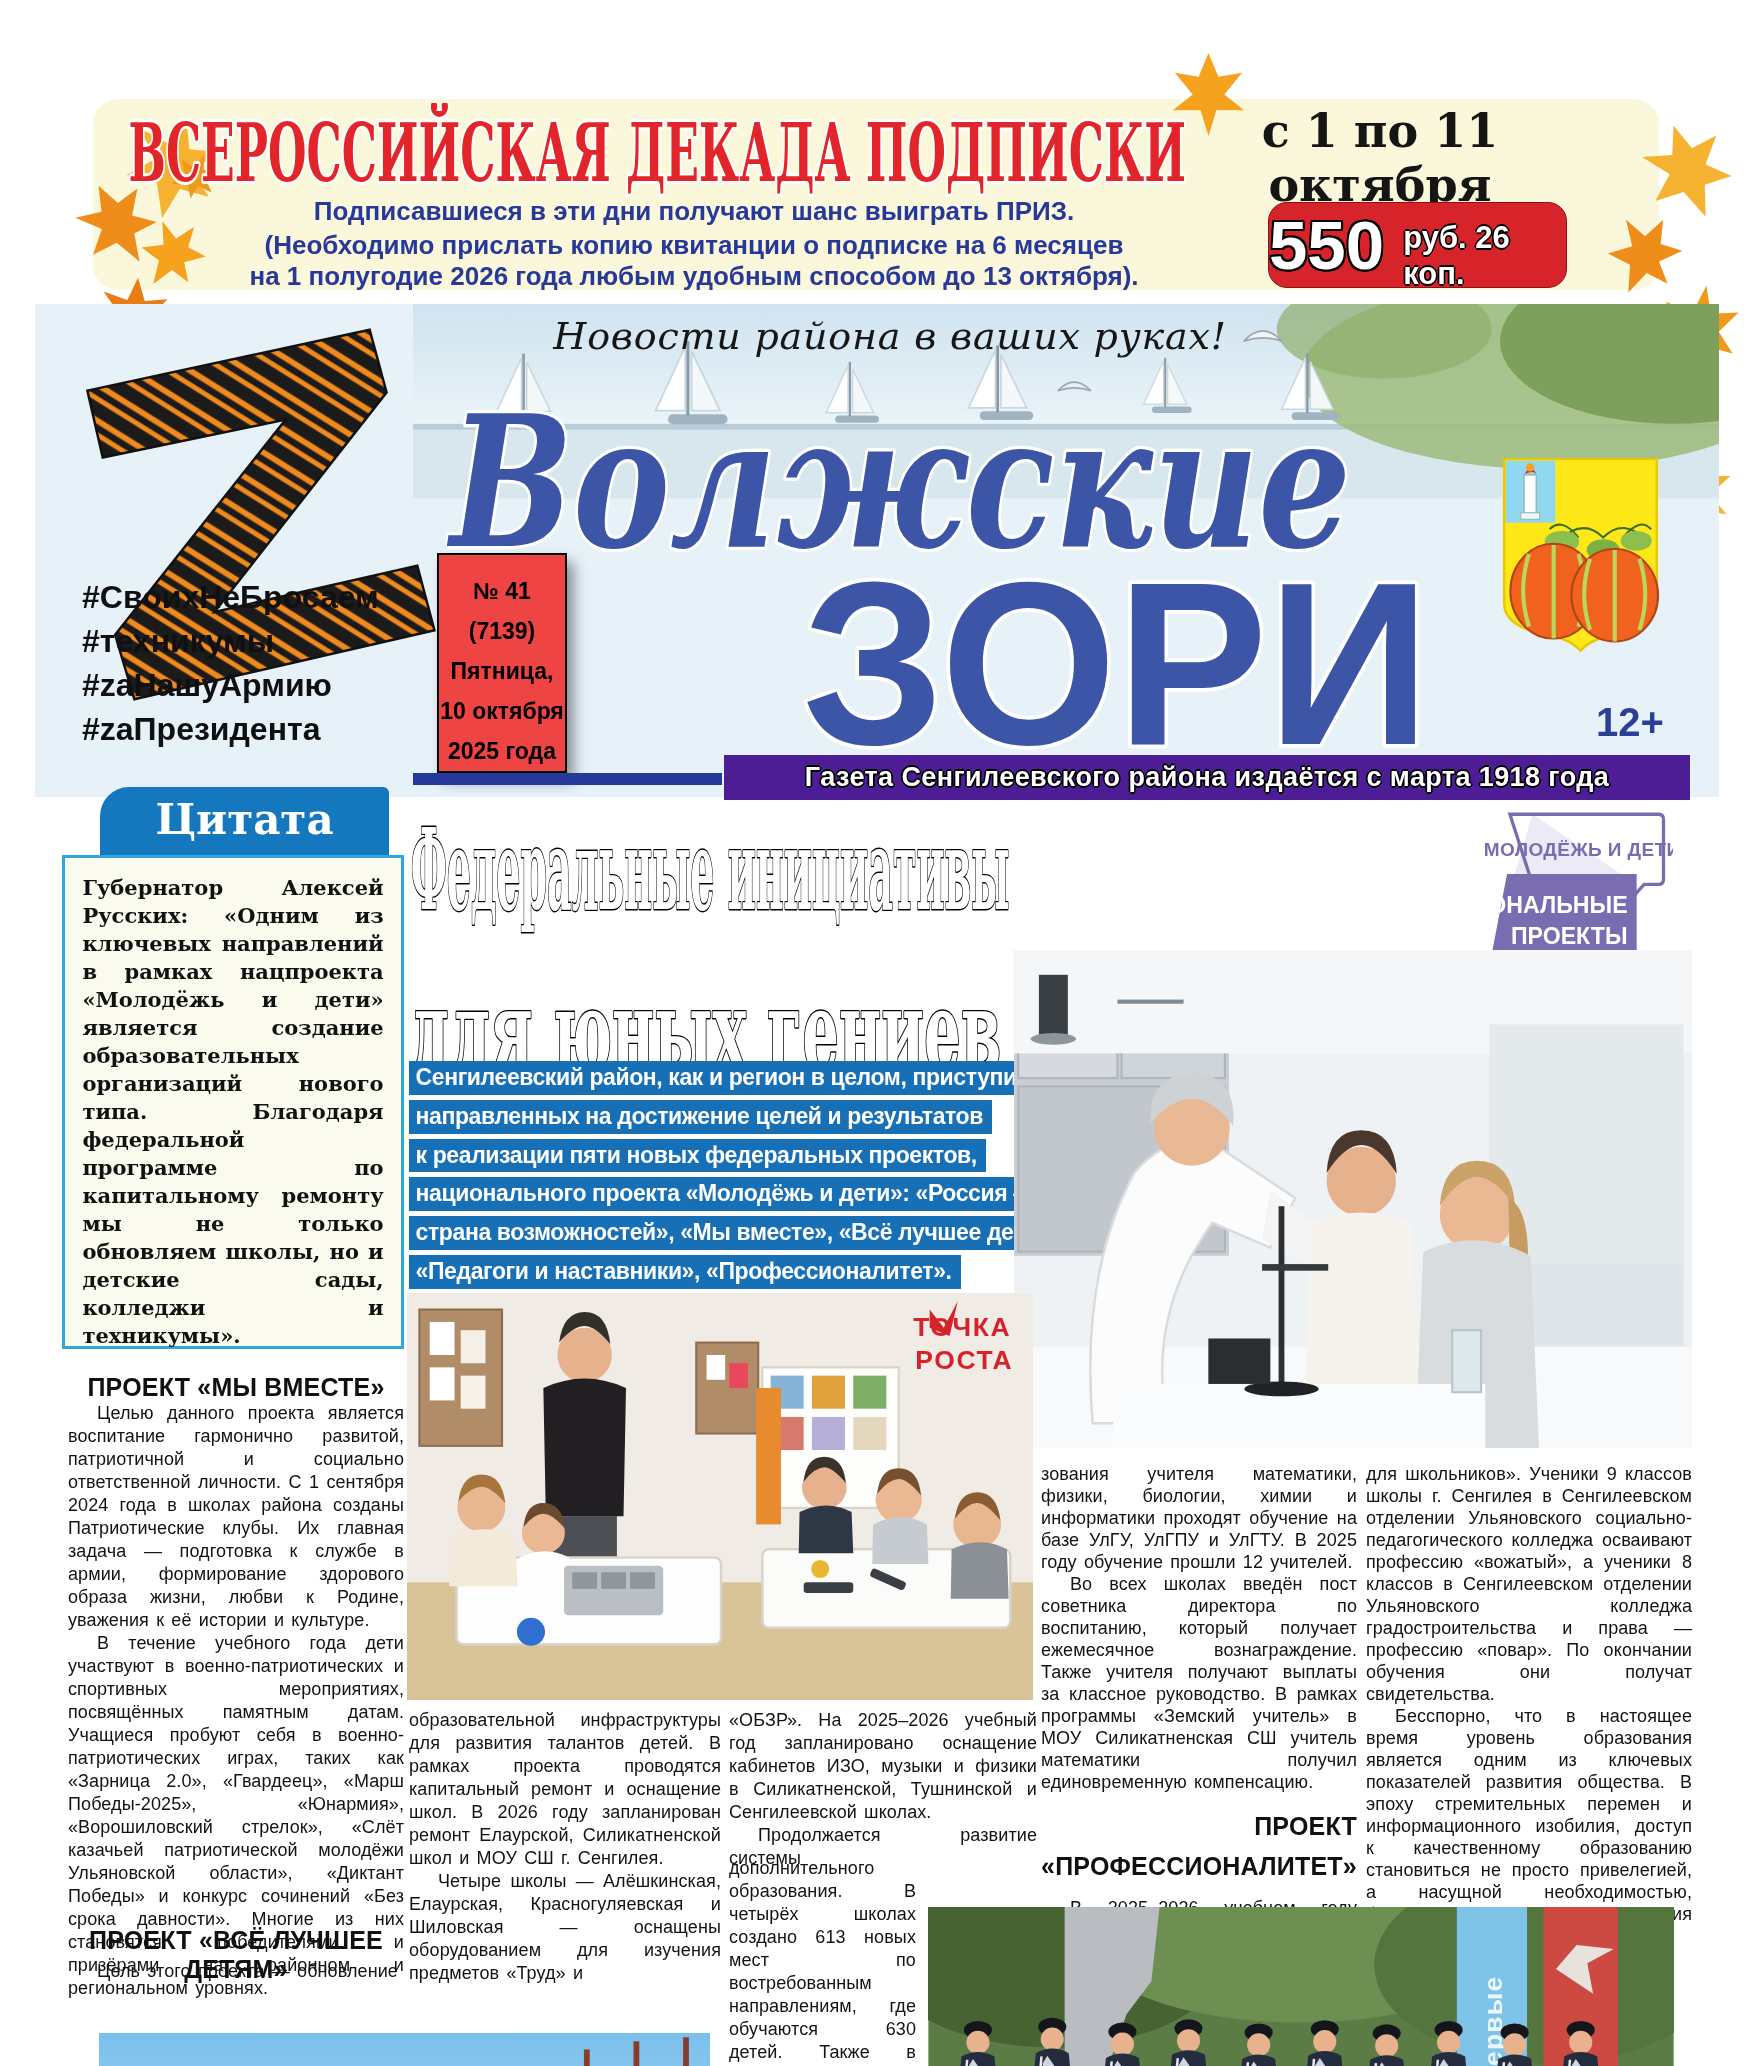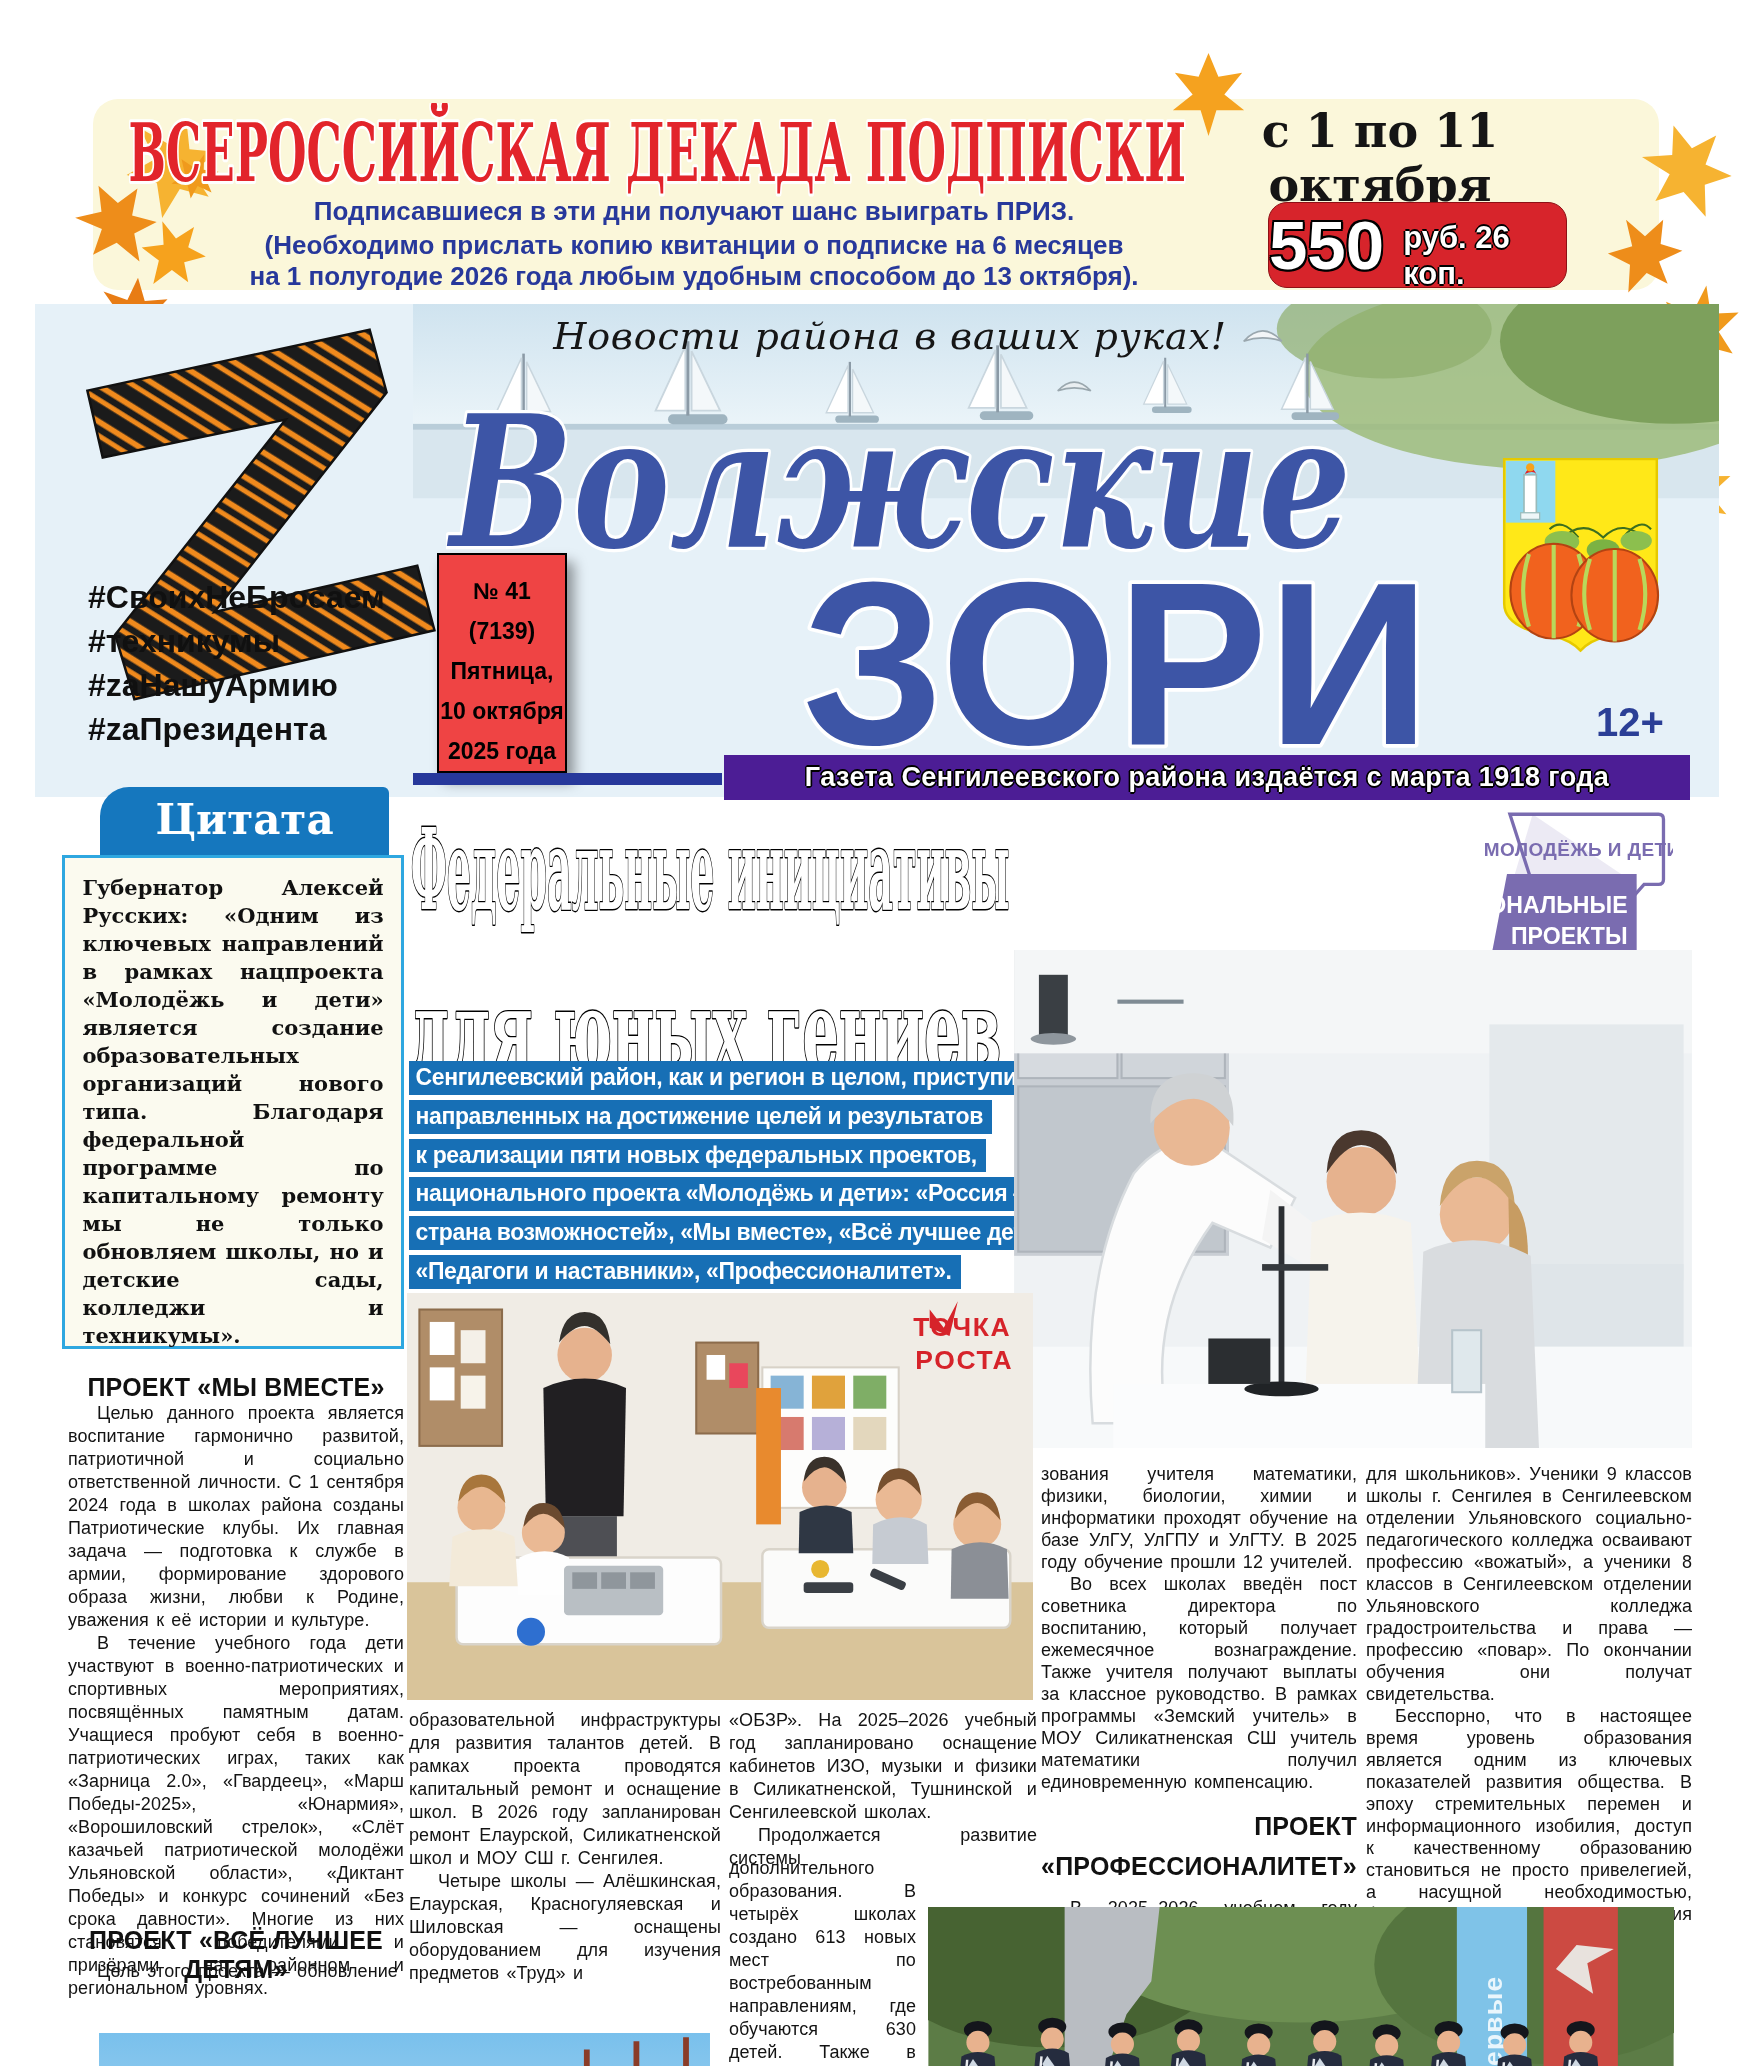--- a/index.html
+++ b/index.html
@@ -13,21 +13,21 @@
   .badge{left:1268px;top:167px;width:297px;height:84px;background:#d7242b;border:1.7px solid #8e1015;
     border-radius:19px;display:flex;align-items:center;justify-content:flex-end;gap:19px;margin-top:35px;}
   .badge-big{font-size:69px;font-weight:bold;color:#fff;line-height:1;
     text-shadow:-2.1px 0 #000,2.1px 0 #000,0 -2.1px #000,0 2.1px #000,-1.7px -1.7px #000,1.7px 1.7px #000,-1.7px 1.7px #000,1.7px -1.7px #000;}
   .badge-small{font-size:31px;font-weight:bold;color:#fff;padding-top:22px;
     text-shadow:-1.7px 0 #000,1.7px 0 #000,0 -1.7px #000,0 1.7px #000;}
   
   .masthead{left:35px;top:304px;width:1684px;height:493px;background:#e6f1f8;}
   .slogan{left:446px;top:314px;width:888px;text-align:center;font-family:"DejaVu Serif",serif;
     font-style:italic;font-size:38px;color:#161616;letter-spacing:0.8px;}
-  .hashtags{left:88px;top:575px;width:322px;font-weight:bold;font-size:32px;color:#101010;line-height:44px;}
+  .hashtags{left:82px;top:575px;width:322px;font-weight:bold;font-size:32px;color:#101010;line-height:44px;}
   .issuebox{left:437px;top:553px;width:126px;height:216px;background:#ef4444;border:2.1px solid #000;
     box-shadow:7.4px 9px 12.4px rgba(0,0,0,.4);display:flex;flex-direction:column;justify-content:flex-end;
     text-align:center;font-weight:bold;font-size:23px;line-height:40px;color:#000;}
   .age{left:1596px;top:700px;font-weight:bold;font-size:40px;color:#2b3f96;}
   .mast-bar{left:724px;top:755px;width:966px;height:45px;background:#4c1d95;color:#fff;
     font-weight:bold;font-size:27px;text-align:center;line-height:45px;letter-spacing:0.4px;
     text-shadow:-1.7px 0 #000,1.7px 0 #000,0 -1.7px #000,0 1.7px #000,1.2px 1.2px #000,-1.2px -1.2px #000;}
   .navy-line{left:413px;top:773px;width:309px;height:12.4px;background:#27389b;}
   
   .quote-tab{left:100px;top:787px;width:289px;height:69px;background:#1577be;border-radius:29px 5.8px 0 0;

